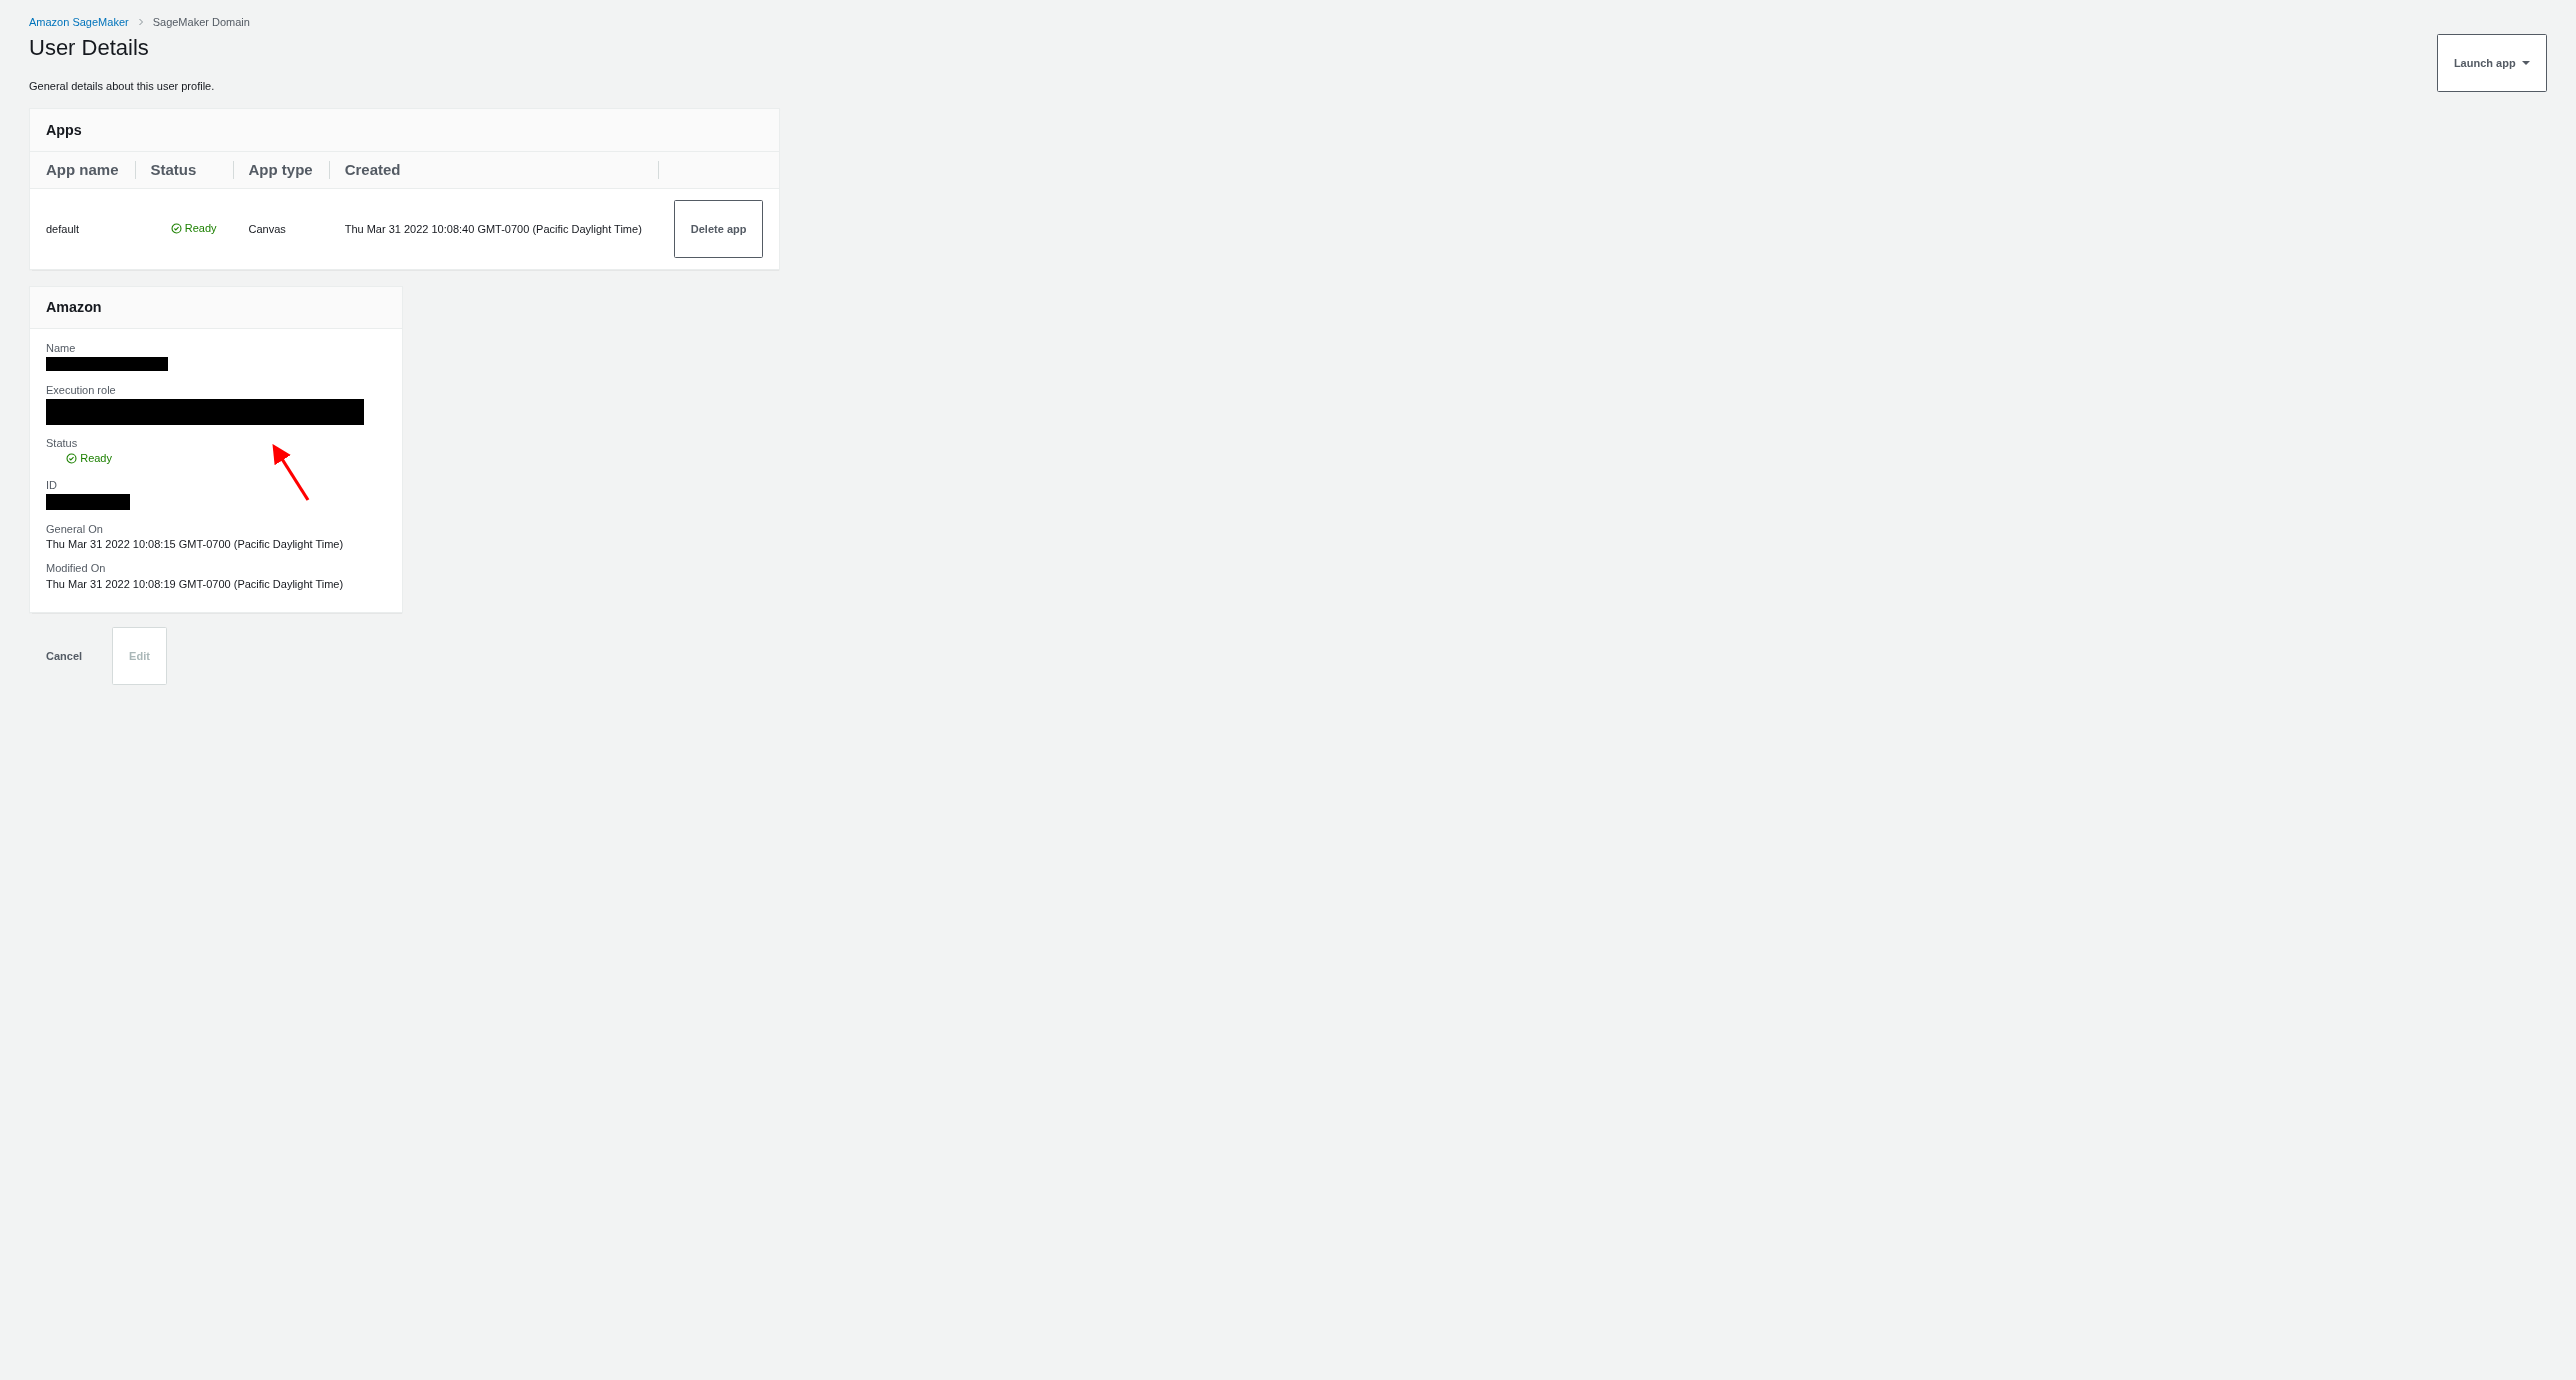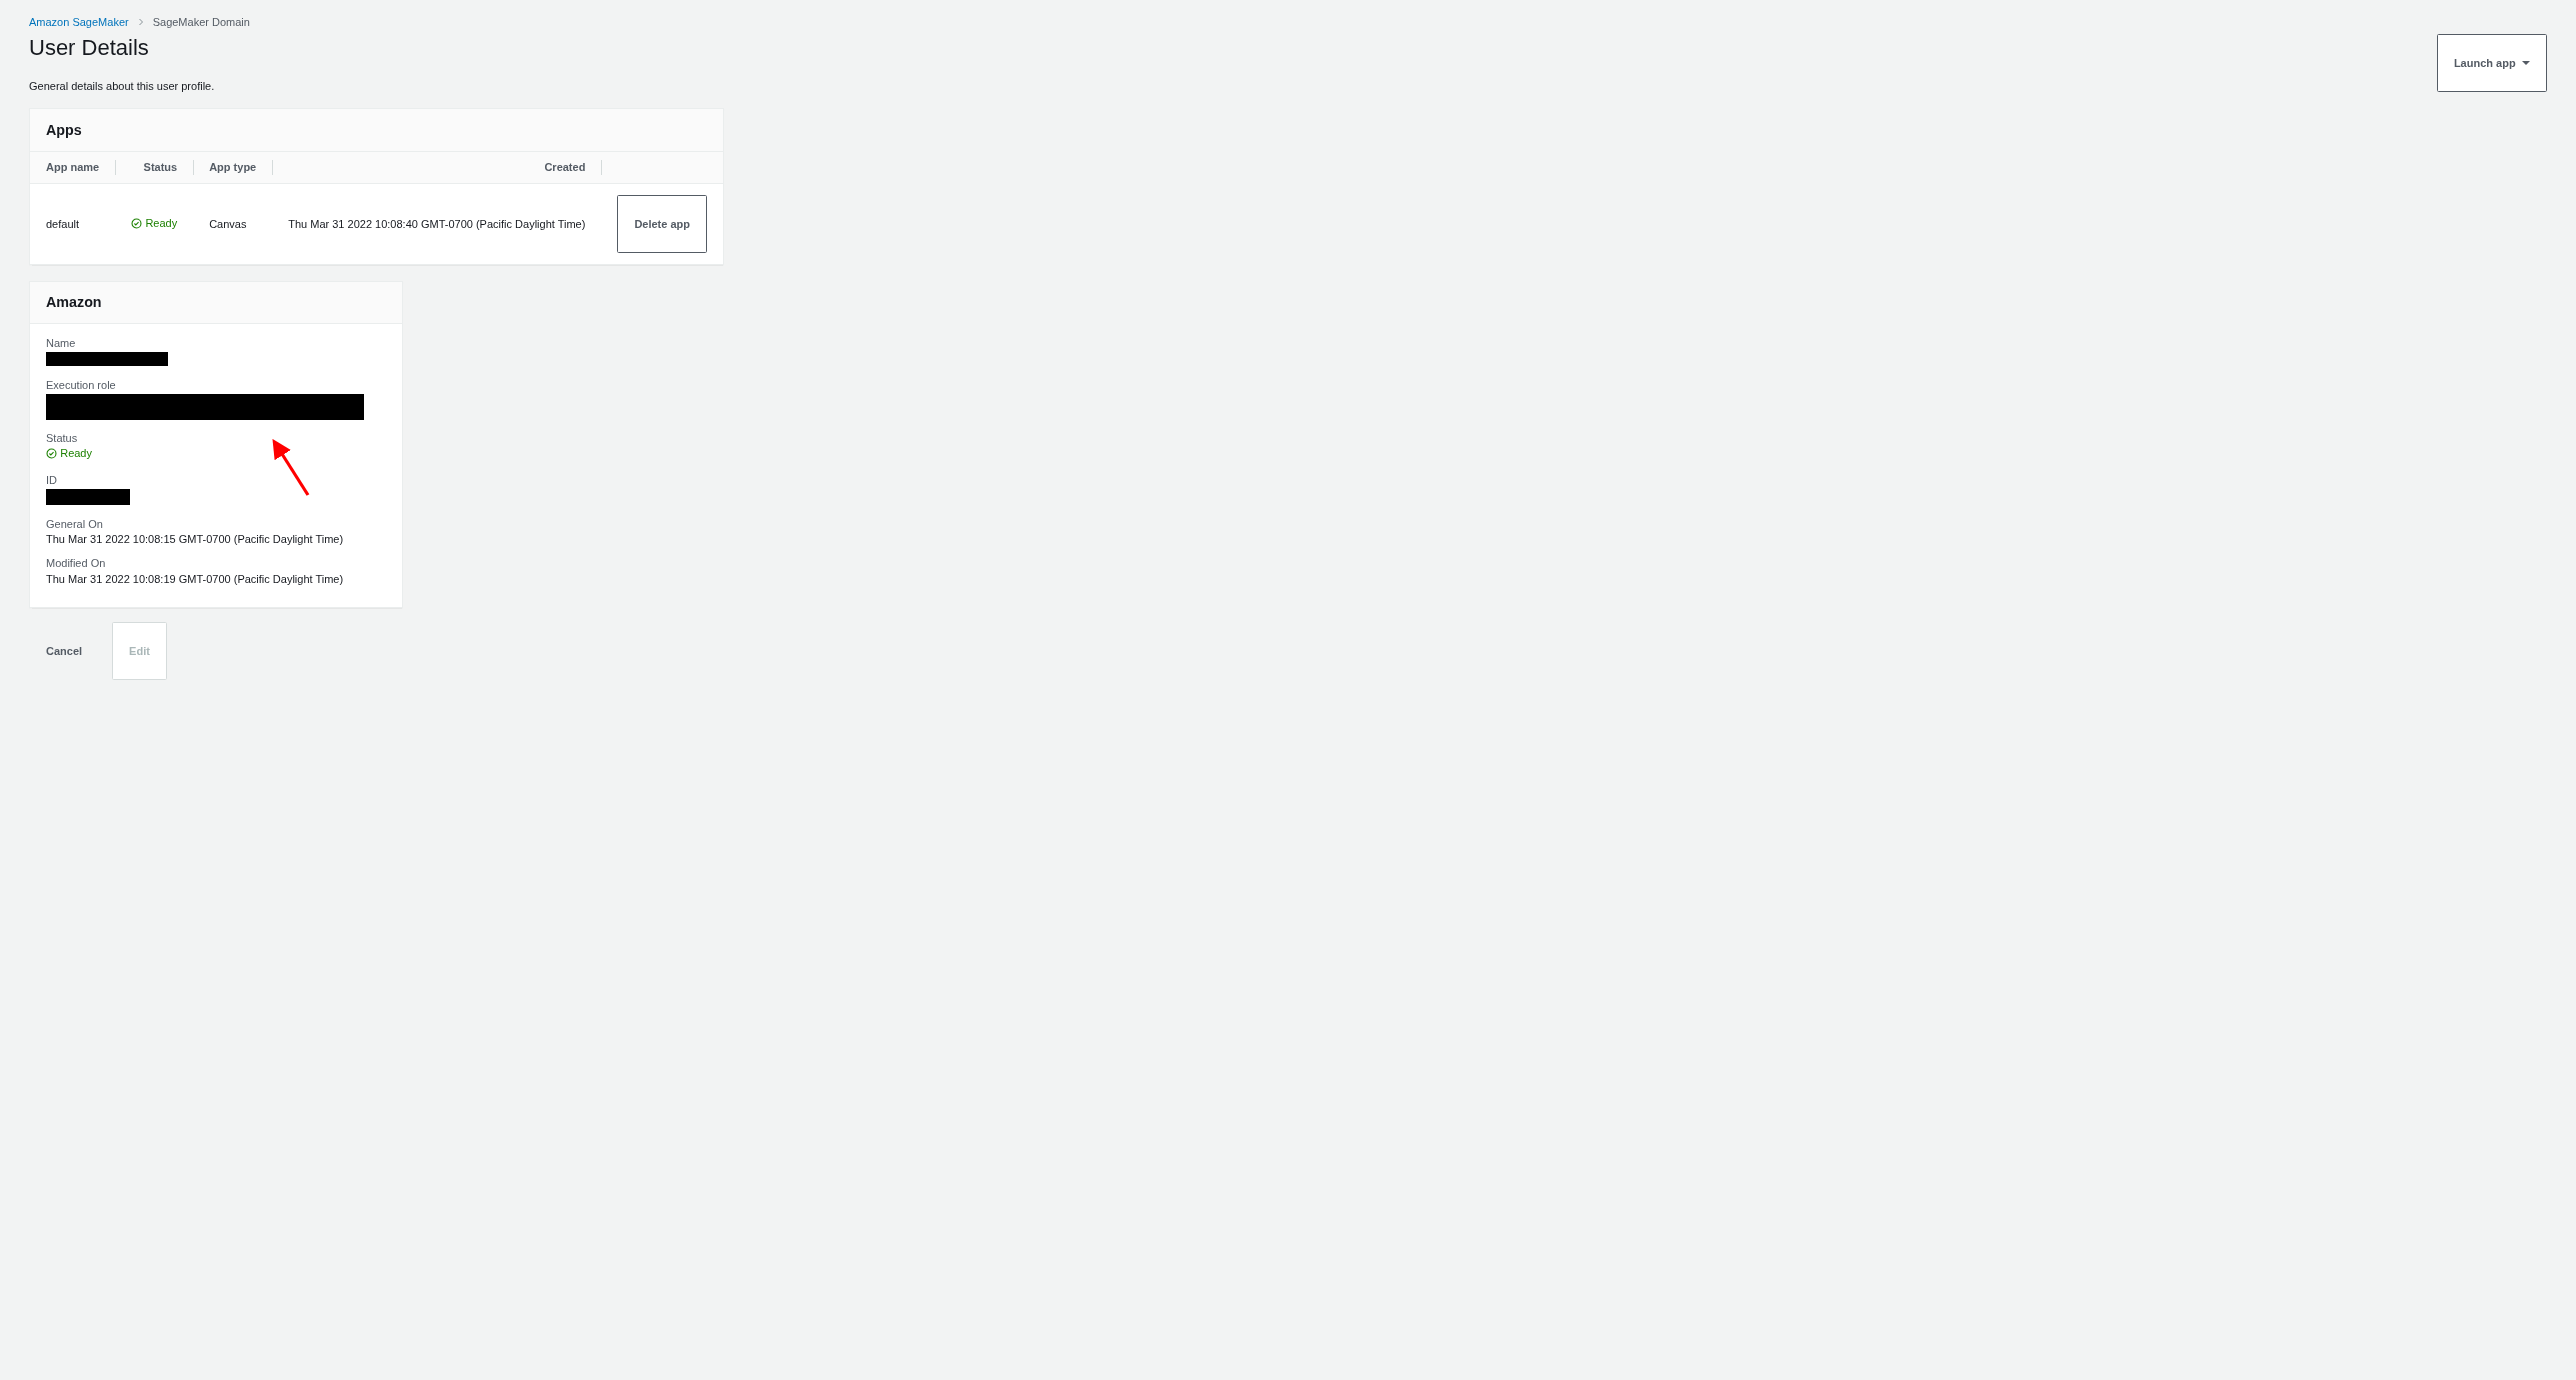--- a/index.html
+++ b/index.html
@@ -75,23 +75,23 @@
     .panel-apps { flex: 1; }
     .panel-details { width: 374px; flex-shrink: 0; }
     .panel-header {
       padding: 12.7px 16px;
       border-bottom: 0.8px solid #eaeded;
       background: #fafafa;
     }
     .panel-title { font-size: 14.3px; font-weight: 700; }
     table { width: 100%; border-collapse: collapse; }
     thead th {
-      text-align: right;
+      text-align: left;
       font-weight: 700;
-      font-size: 11px;
+      font-size: 15px;
       color: #545b64;
       padding: 9.5px 16px;
       border-bottom: 0.8px solid #eaeded;
       background: #fafafa;
       position: relative;
     }
     thead th + th::before {
       content: "";
       position: absolute;
       left: 0;
@@ -104,20 +104,21 @@
       color: #16191f;
       border-top: 0.8px solid #eaeded;
       vertical-align: middle;
     }
     tbody td:last-child { text-align: right; }
     .status-ready {
       color: #1d8102;
       display: inline-flex;
       align-items: center;
       gap: 3.2px;
+      margin-left: 20px;
     }
     .status-ready .icon { display: inline-flex; }
     .details-body { padding: 12.7px 16px 16px; }
     .detail-item { margin-bottom: 12.7px; }
     .detail-label { color: #545b64; font-size: 11px; margin-bottom: 3.2px; }
     .detail-value { color: #16191f; font-size: 11px; }
     .redacted-sm { width: 122px; height: 14.3px; background: #000; margin-top: 3.2px; }
     .redacted-lg { width: 318px; height: 25.4px; background: #000; margin-top: 3.2px; }
     .redacted-md { width: 84px; height: 16px; background: #000; margin-top: 3.2px; }
     .footer-actions {

